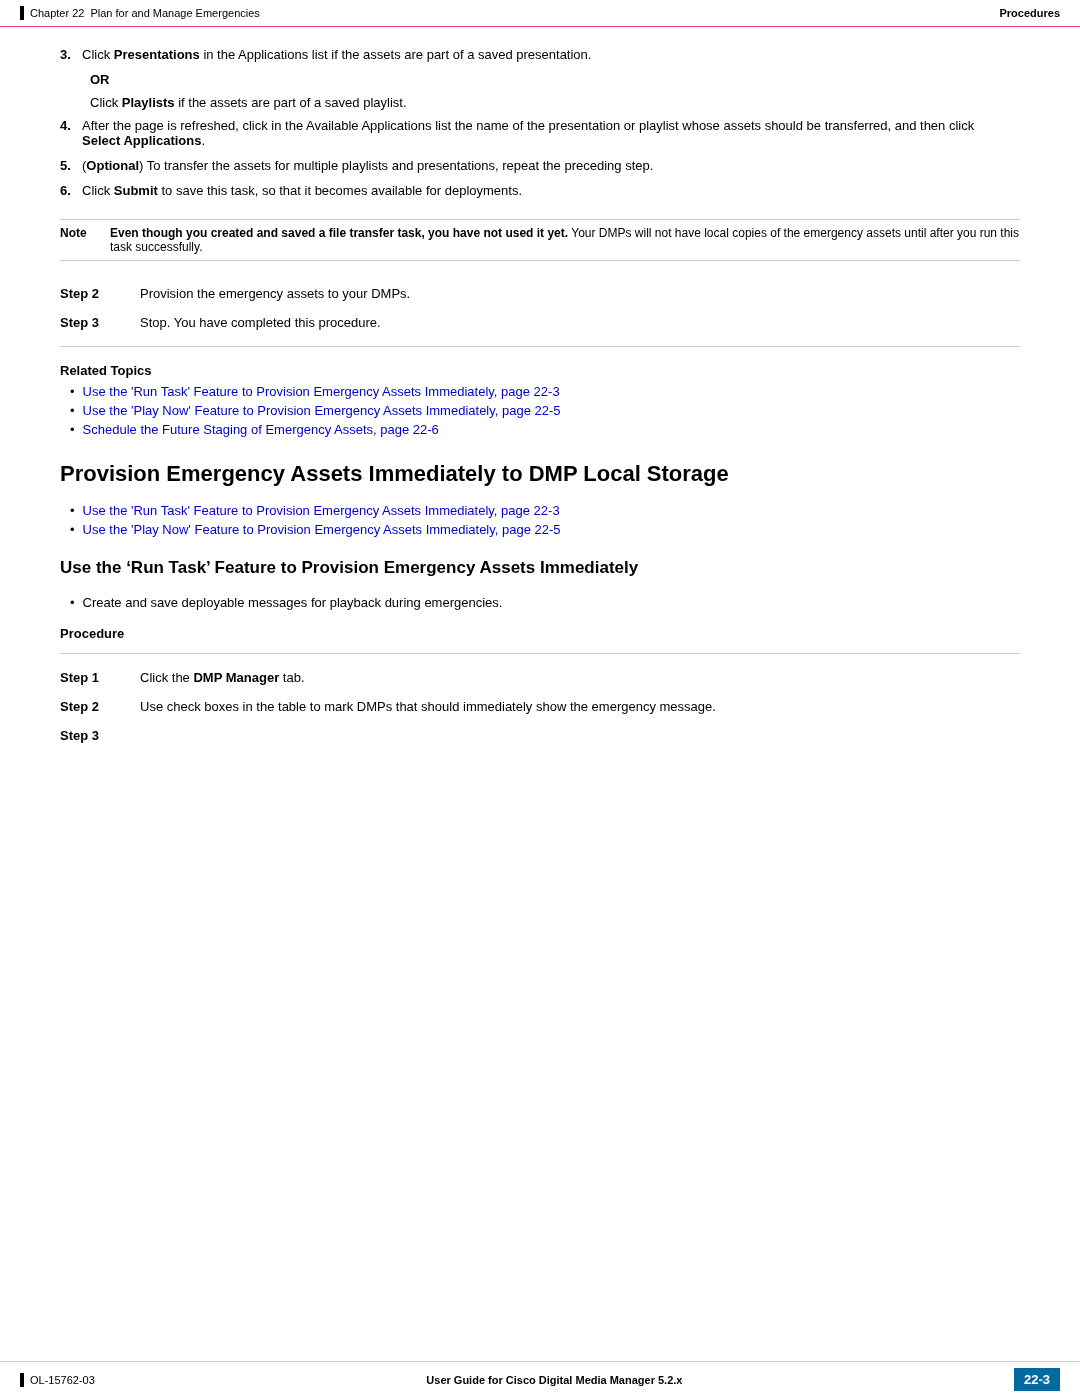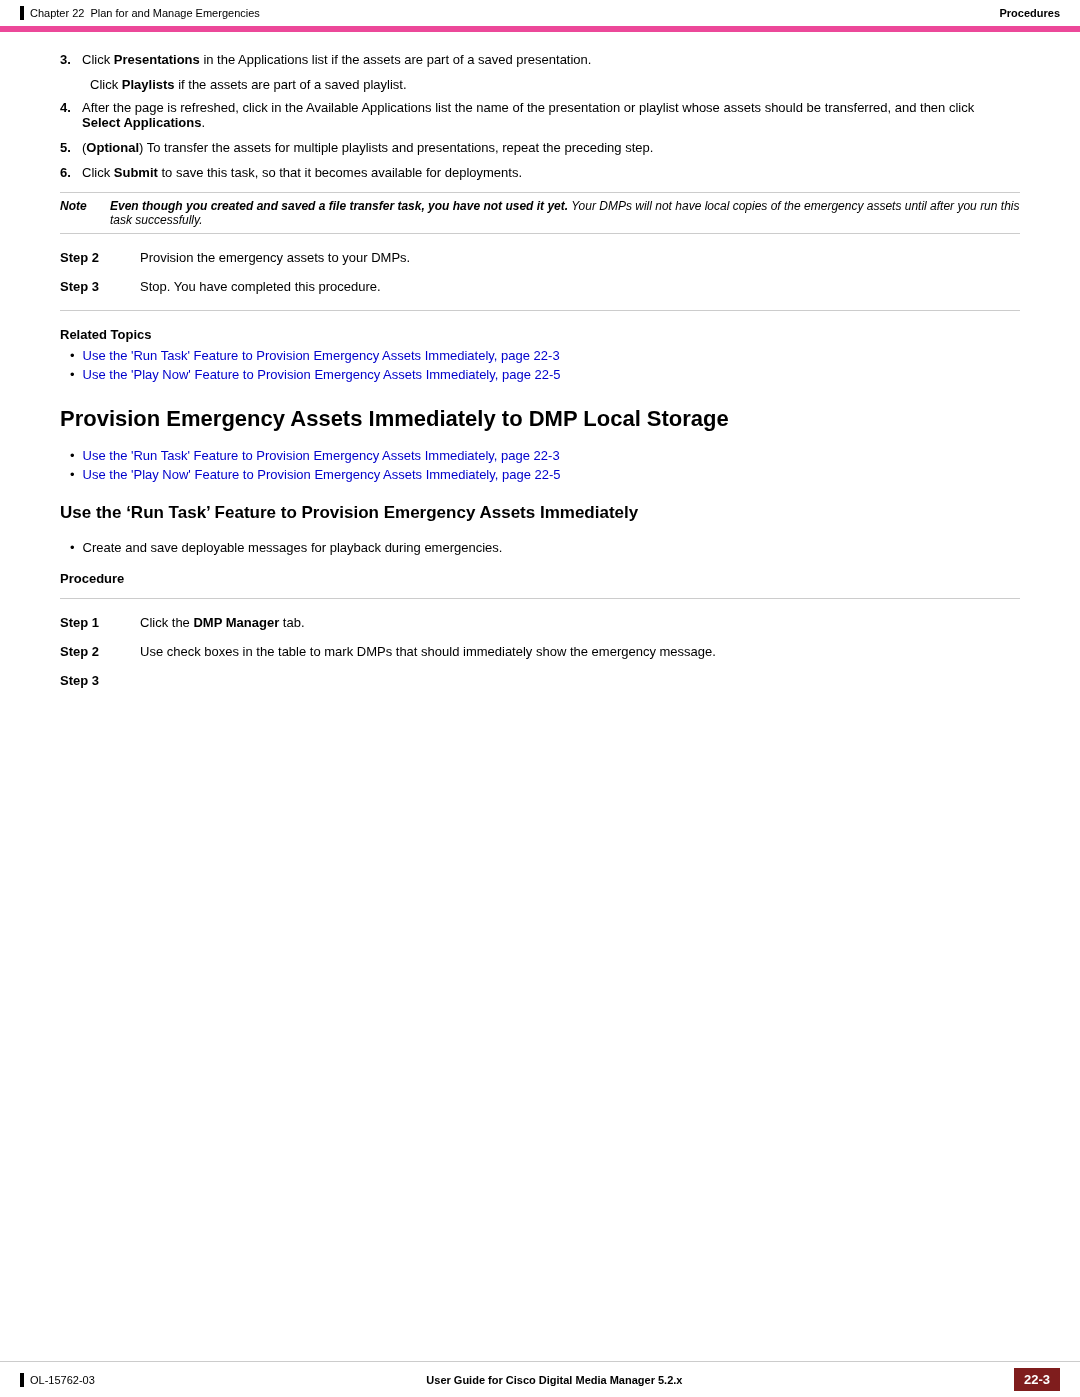--- a/index.html
+++ b/index.html
@@ -8,21 +8,21 @@
       font-size: 13px;
       color: #000;
       background: #fff;
       width: 1080px;
       min-height: 1397px;
       position: relative;
     }
 
     
     .page-header {
-      border-bottom: 6px solid #ec4899;
+      border-bottom: 1px solid #ec4899;
       padding: 6px 20px 6px 20px;
       display: flex;
       justify-content: space-between;
       align-items: center;
       font-size: 11px;
     }
     .header-left {
       display: flex;
       align-items: center;
       gap: 6px;
@@ -49,24 +49,23 @@
       margin: 8px 0 8px 30px;
       font-weight: bold;
       font-size: 13px;
     }
 
     
     .note-block {
       border-top: 1px solid #ccc;
       border-bottom: 1px solid #ccc;
       padding: 6px 0;
-      margin: 12px 0;
+      margin: 21px 0;
       display: flex;
       gap: 10px;
-      font-style: italic;
     }
     .note-label {
       font-weight: bold;
       font-size: 12px;
       min-width: 40px;
     }
     .note-text {
       font-size: 12px;
     }
 
@@ -174,21 +173,21 @@
       align-items: center;
       gap: 6px;
     }
     .footer-left .bar {
       width: 4px;
       height: 14px;
       background: #000;
       display: inline-block;
     }
     .footer-right {
-      background: #7f1d1d;
+      background: #0369a1;
       color: #fff;
       padding: 4px 10px;
       font-weight: bold;
       font-size: 13px;
     }
     .footer-center {
       font-weight: bold;
       font-size: 11px;
     }
 
@@ -229,20 +228,21 @@
 
 <div class="content">
 
   <div class="step-main">
     <div class="step-main-num">3.</div>
     <div class="step-main-body">
       Click <strong>Presentations</strong> in the Applications list if the assets are part of a saved presentation.
     </div>
   </div>
 
+  <div class="or-block">OR</div>
 
   <div class="step-para">
     Click <strong>Playlists</strong> if the assets are part of a saved playlist.
   </div>
 
   <div class="step-main">
     <div class="step-main-num">4.</div>
     <div class="step-main-body">
       After the page is refreshed, click in the Available Applications list the name of the presentation or playlist whose assets should be transferred, and then click<span class="select-apps-space"></span><strong>Select Applications</strong>.
     </div>
@@ -283,20 +283,23 @@
 
   <div class="related-topics">
     <div class="related-topics-title">Related Topics</div>
     <ul class="bullet-list">
       <li>
         <a class="link">Use the 'Run Task' Feature to Provision Emergency Assets Immediately, page 22-3</a>
       </li>
       <li>
         <a class="link">Use the 'Play Now' Feature to Provision Emergency Assets Immediately, page 22-5</a>
       </li>
+      <li>
+        <a class="link">Schedule the Future Staging of Emergency Assets, page 22-6</a>
+      </li>
     </ul>
   </div>
 
   <h1 class="section-heading">Provision Emergency Assets Immediately to DMP Local Storage</h1>
 
   <ul class="bullet-list">
     <li>
       <a class="link">Use the 'Run Task' Feature to Provision Emergency Assets Immediately, page 22-3</a>
     </li>
     <li>

